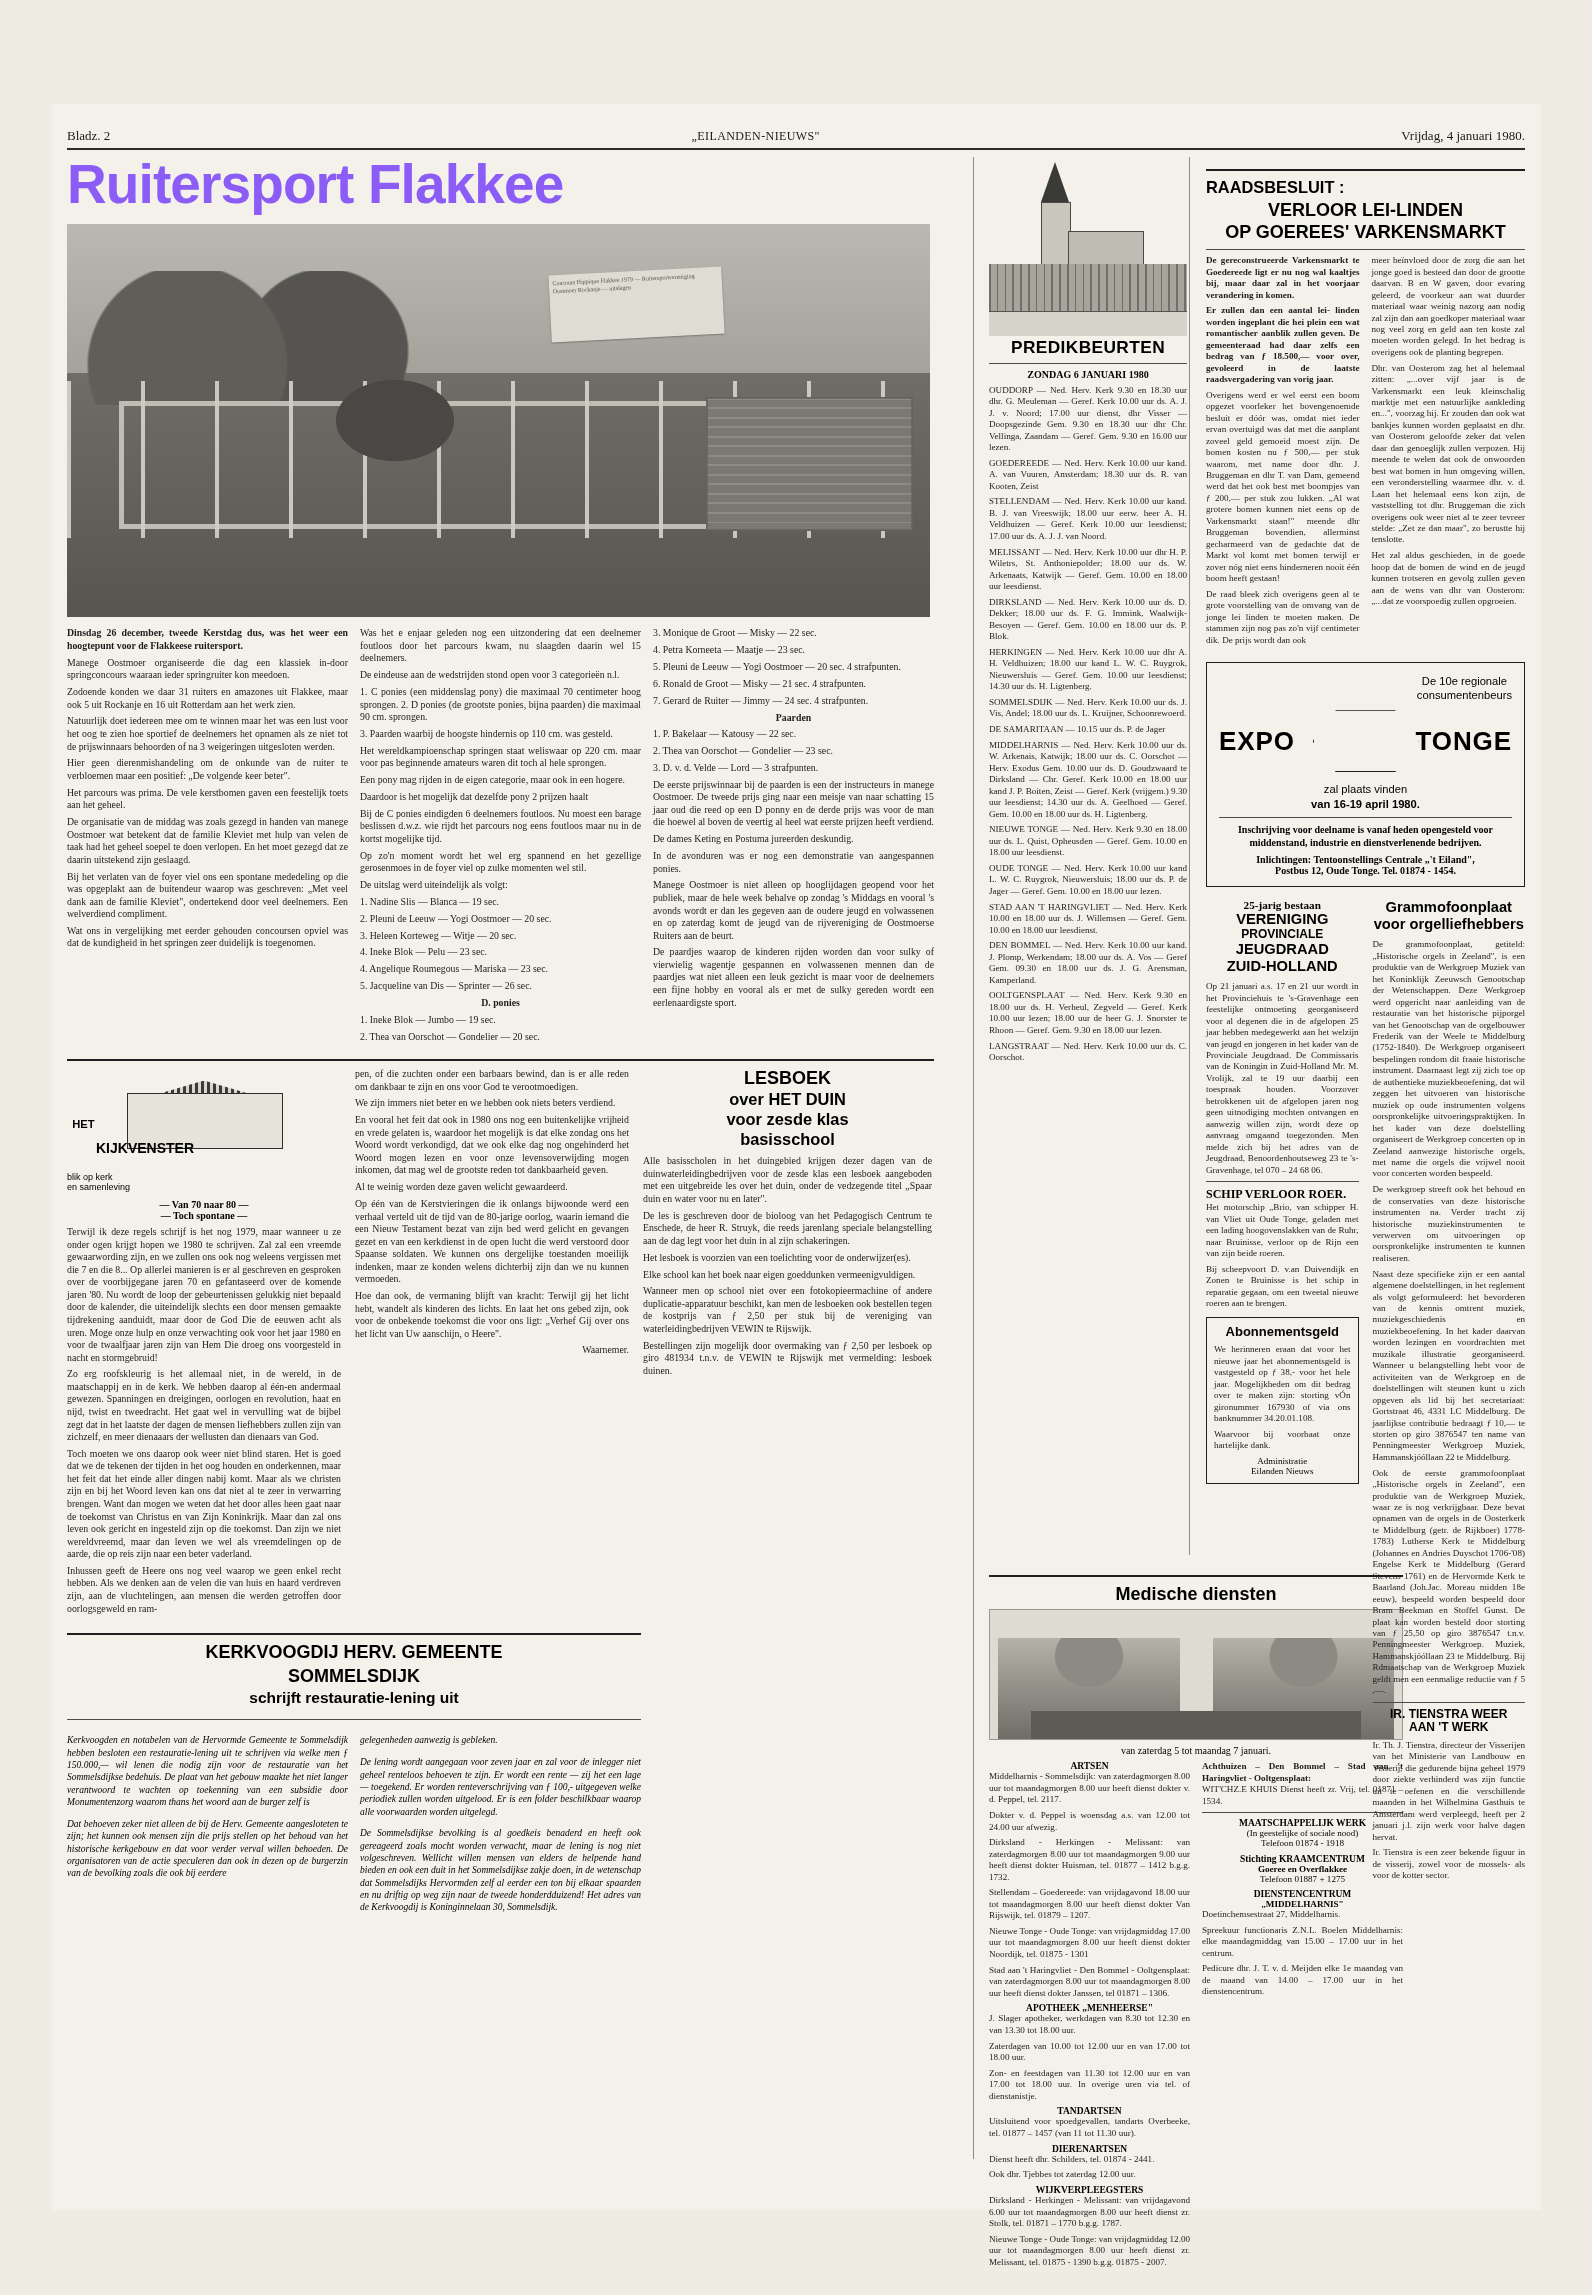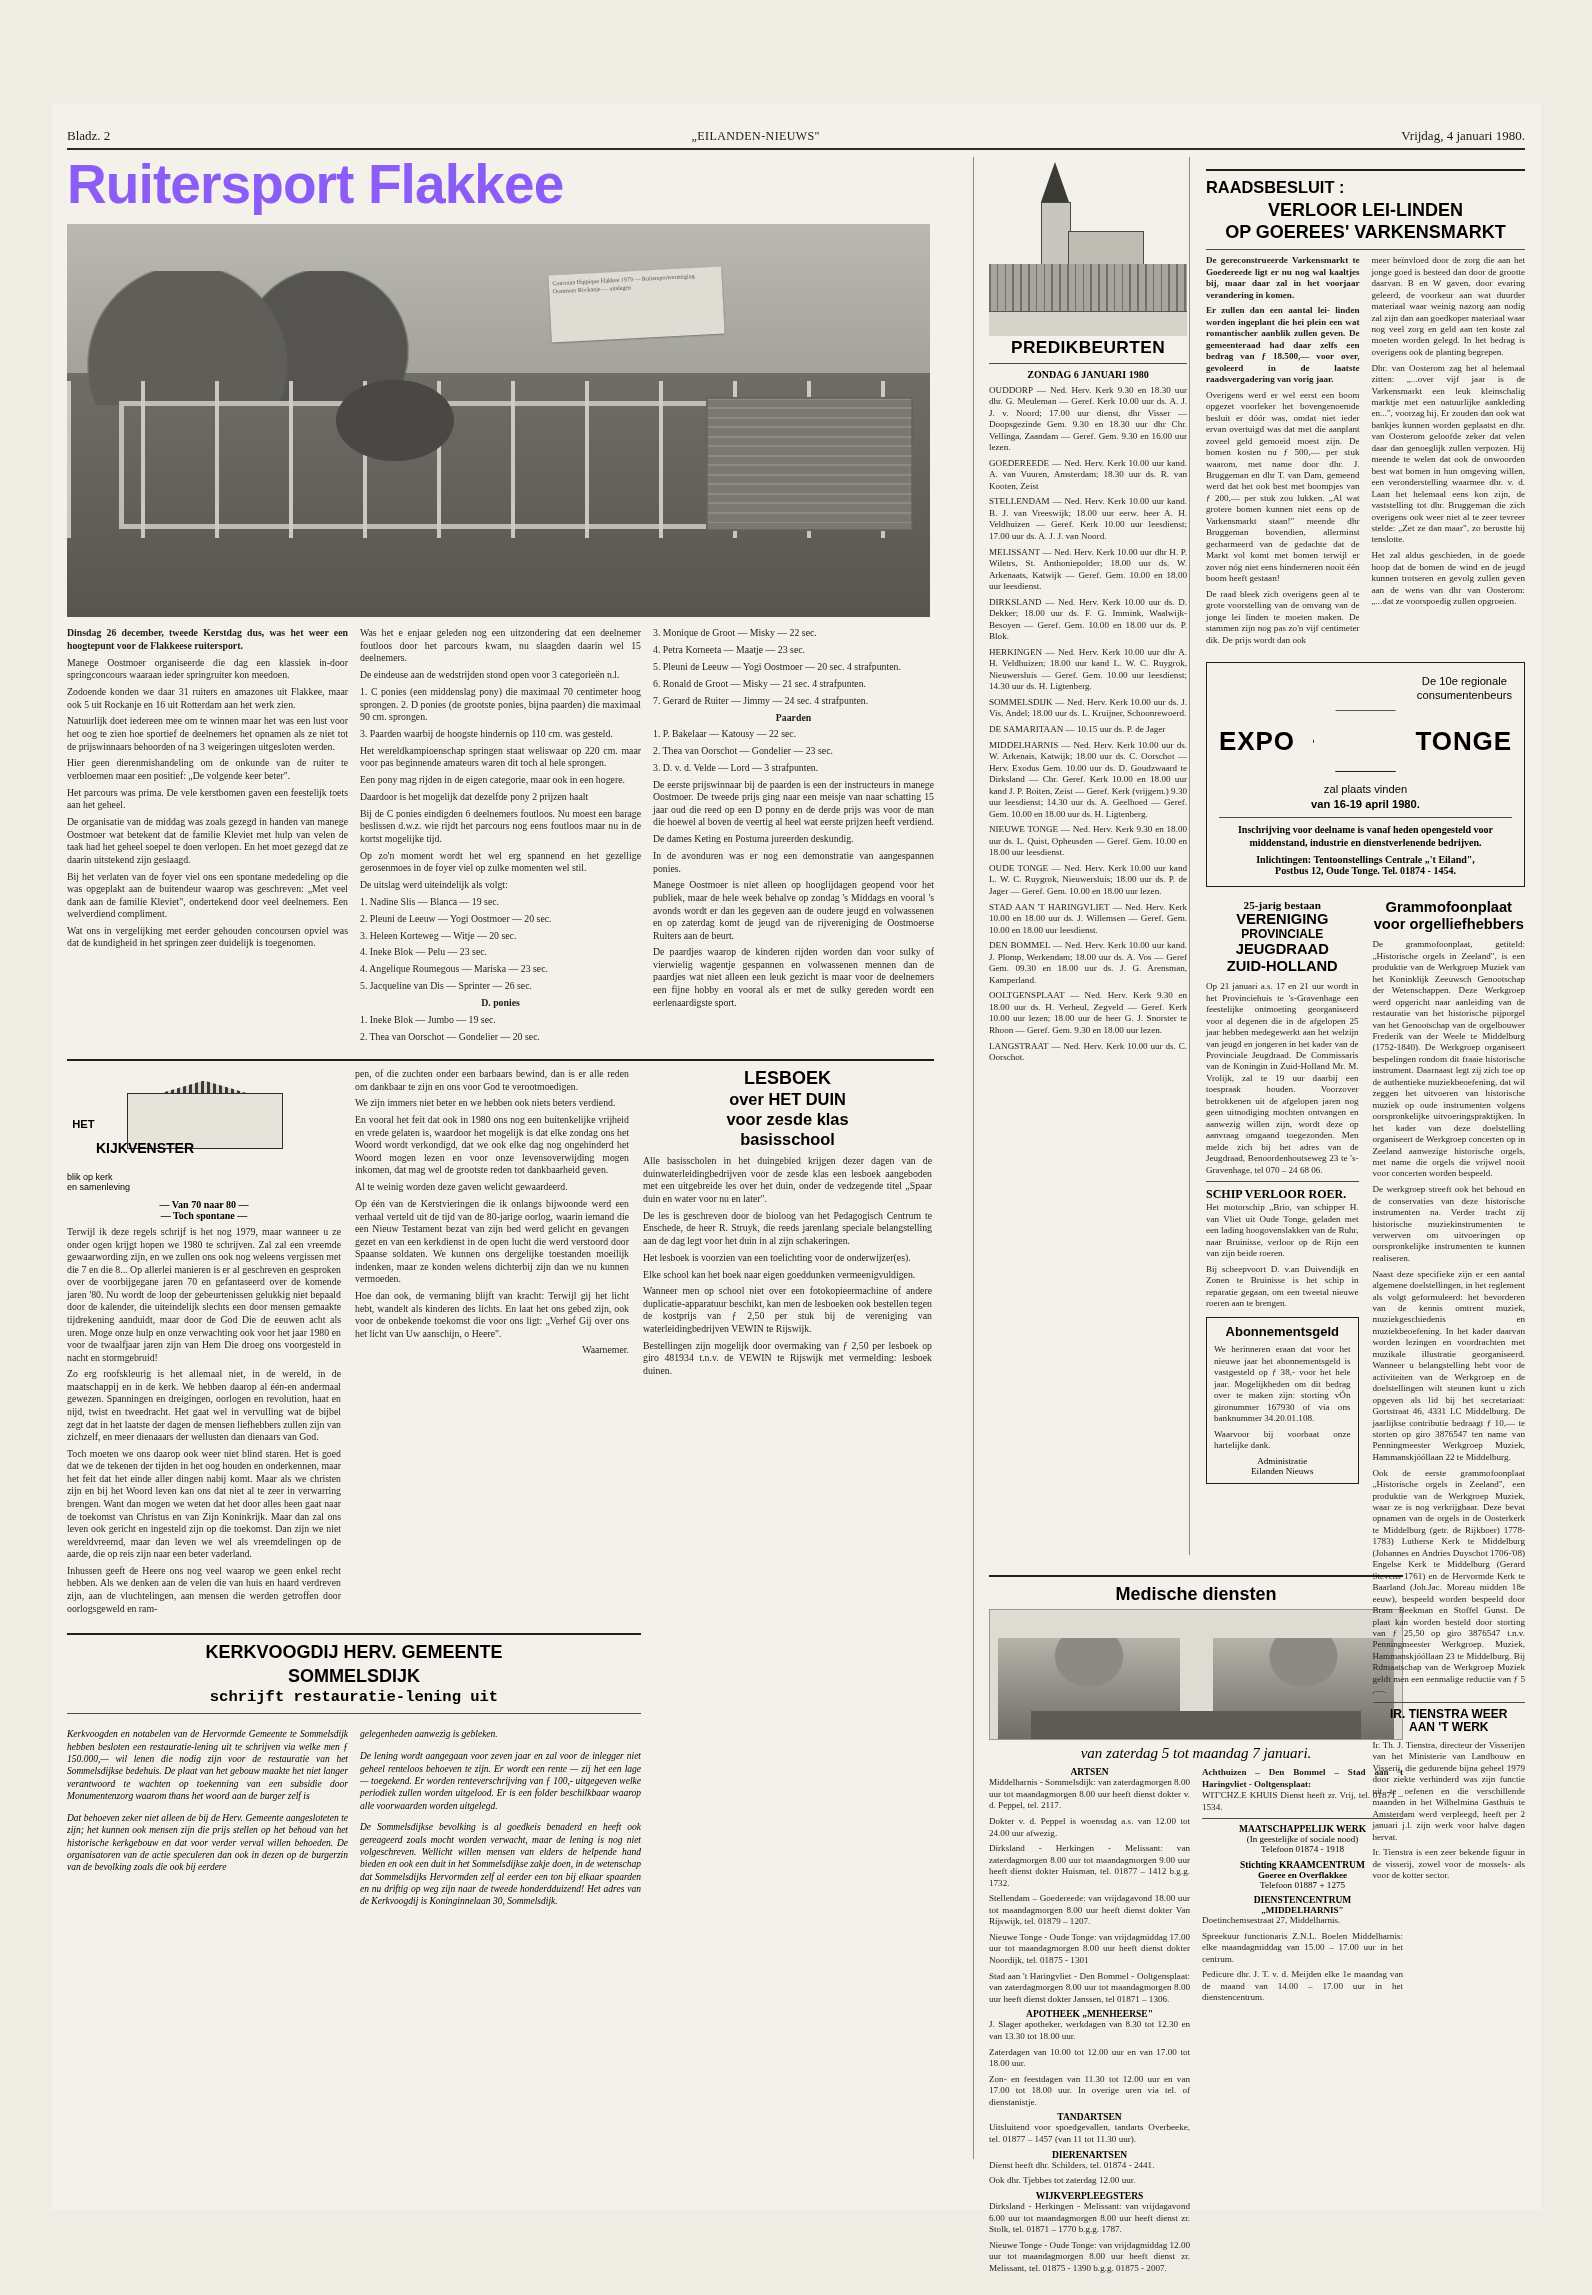--- a/index.html
+++ b/index.html
@@ -246,21 +246,21 @@
             <p>Bestellingen zijn mogelijk door overmaking van ƒ 2,50 per lesboek op giro 481934 t.n.v. de VEWIN te Rijswijk met vermelding: lesboek duinen.</p>
             <p></p>
           </div>
         </div>
       </div>
 
       <div style="width:574px;margin-top:14px;">
         <div class="hline"></div>
         <h2 class="sec" style="font-size:18px;margin-bottom:3.5px;">KERKVOOGDIJ HERV. GEMEENTE</h2>
         <h2 class="sec" style="font-size:18px;margin-bottom:3.5px;">SOMMELSDIJK</h2>
-        <h2 class="sec" style="font-size:15.5px;margin-bottom:6px;font-family:Liberation Mono, monospace;">schrijft restauratie-lening uit</h2>
+        <h2 class="sec" style="font-size:15.5px;margin-bottom:12px;">schrijft restauratie-lening uit</h2>
         <div class="hline-thin"></div>
         <div class="two">
           <div class="ital-blk">
             <p>Kerkvoogden en notabelen van de Hervormde Gemeente te Sommelsdijk hebben besloten een restauratie-lening uit te schrijven via welke men ƒ 150.000,— wil lenen die nodig zijn voor de restauratie van het Sommelsdijkse bedehuis. De plaat van het gebouw maakte het niet langer verantwoord te wachten op toekenning van een subsidie door Monumentenzorg waarom thans het woord aan de burger zelf is</p>
             <p>Dat behoeven zeker niet alleen de bij de Herv. Gemeente aangesloteten te zijn; het kunnen ook mensen zijn die prijs stellen op het behoud van het historische kerkgebouw en dat voor verder verval willen behoeden. De organisatoren van de actie speculeren dan ook in dezen op de burgerzin van de bevolking zoals die ook bij eerdere</p>
           </div>
           <div class="ital-blk">
             <p>gelegenheden aanwezig is gebleken.</p>
             <p>De lening wordt aangegaan voor zeven jaar en zal voor de inlegger niet geheel renteloos behoeven te zijn. Er wordt een rente — zij het een lage — toegekend. Er worden renteverschrijving van ƒ 100,- uitgegeven welke periodiek zullen worden uitgelood. Er is een folder beschilkbaar waarop alle voorwaarden worden uitgelegd.</p>
             <p>De Sommelsdijkse bevolking is al goedkeis benaderd en heeft ook gereageerd zoals mocht worden verwacht, maar de lening is nog niet volgeschreven. Wellicht willen mensen van elders de helpende hand bieden en ook een duit in het Sommelsdijkse zakje doen, in de wetenschap dat Sommelsdijks Hervormden zelf al eerder een ton bij elkaar spaarden en nu driftig op weg zijn naar de tweede honderdduizend! Het adres van de Kerkvoogdij is Koninginnelaan 30, Sommelsdijk.</p>
@@ -305,21 +305,21 @@
     </div>
 
     <div style="position:absolute;left:922px;top:1411px;width:414px;">
       <div class="hline"></div>
       <h2 class="sec" style="font-size:18px;margin-bottom:5.2px;">Medische diensten</h2>
       <div class="medic-illus">
         <div class="p1"></div>
         <div class="p2"></div>
         <div class="table"></div>
       </div>
-      <div class="c-center" style="font-size:15px;margin:5.2px 0;font-style:italic;">van zaterdag 5 tot maandag 7 januari.</div>
+      <div class="c-center" style="font-size:10px;margin:5.2px 0;">van zaterdag 5 tot maandag 7 januari.</div>
 
       <div style="display:flex;gap:12px;">
         <div style="flex:1;">
           <div class="c-center bold" style="font-size:9.5px;">ARTSEN</div>
           <div class="body-text tiny">
             <p>Middelharnis - Sommelsdijk: van zaterdagmorgen 8.00 uur tot maandagmorgen 8.00 uur heeft dienst dokter v. d. Peppel, tel. 2117.</p>
             <p>Dokter v. d. Peppel is woensdag a.s. van 12.00 tot 24.00 uur afwezig.</p>
             <p>Dirksland - Herkingen - Melissant: van zaterdagmorgen 8.00 uur tot maandagmorgen 9.00 uur heeft dienst dokter Huisman, tel. 01877 – 1412 b.g.g. 1732.</p>
             <p>Stellendam – Goedereede: van vrijdagavond 18.00 uur tot maandagmorgen 8.00 uur heeft dienst dokter Van Rijswijk, tel. 01879 – 1207.</p>
             <p>Nieuwe Tonge - Oude Tonge: van vrijdagmiddag 17.00 uur tot maandagmorgen 8.00 uur heeft dienst dokter Noordijk, tel. 01875 - 1301</p>

